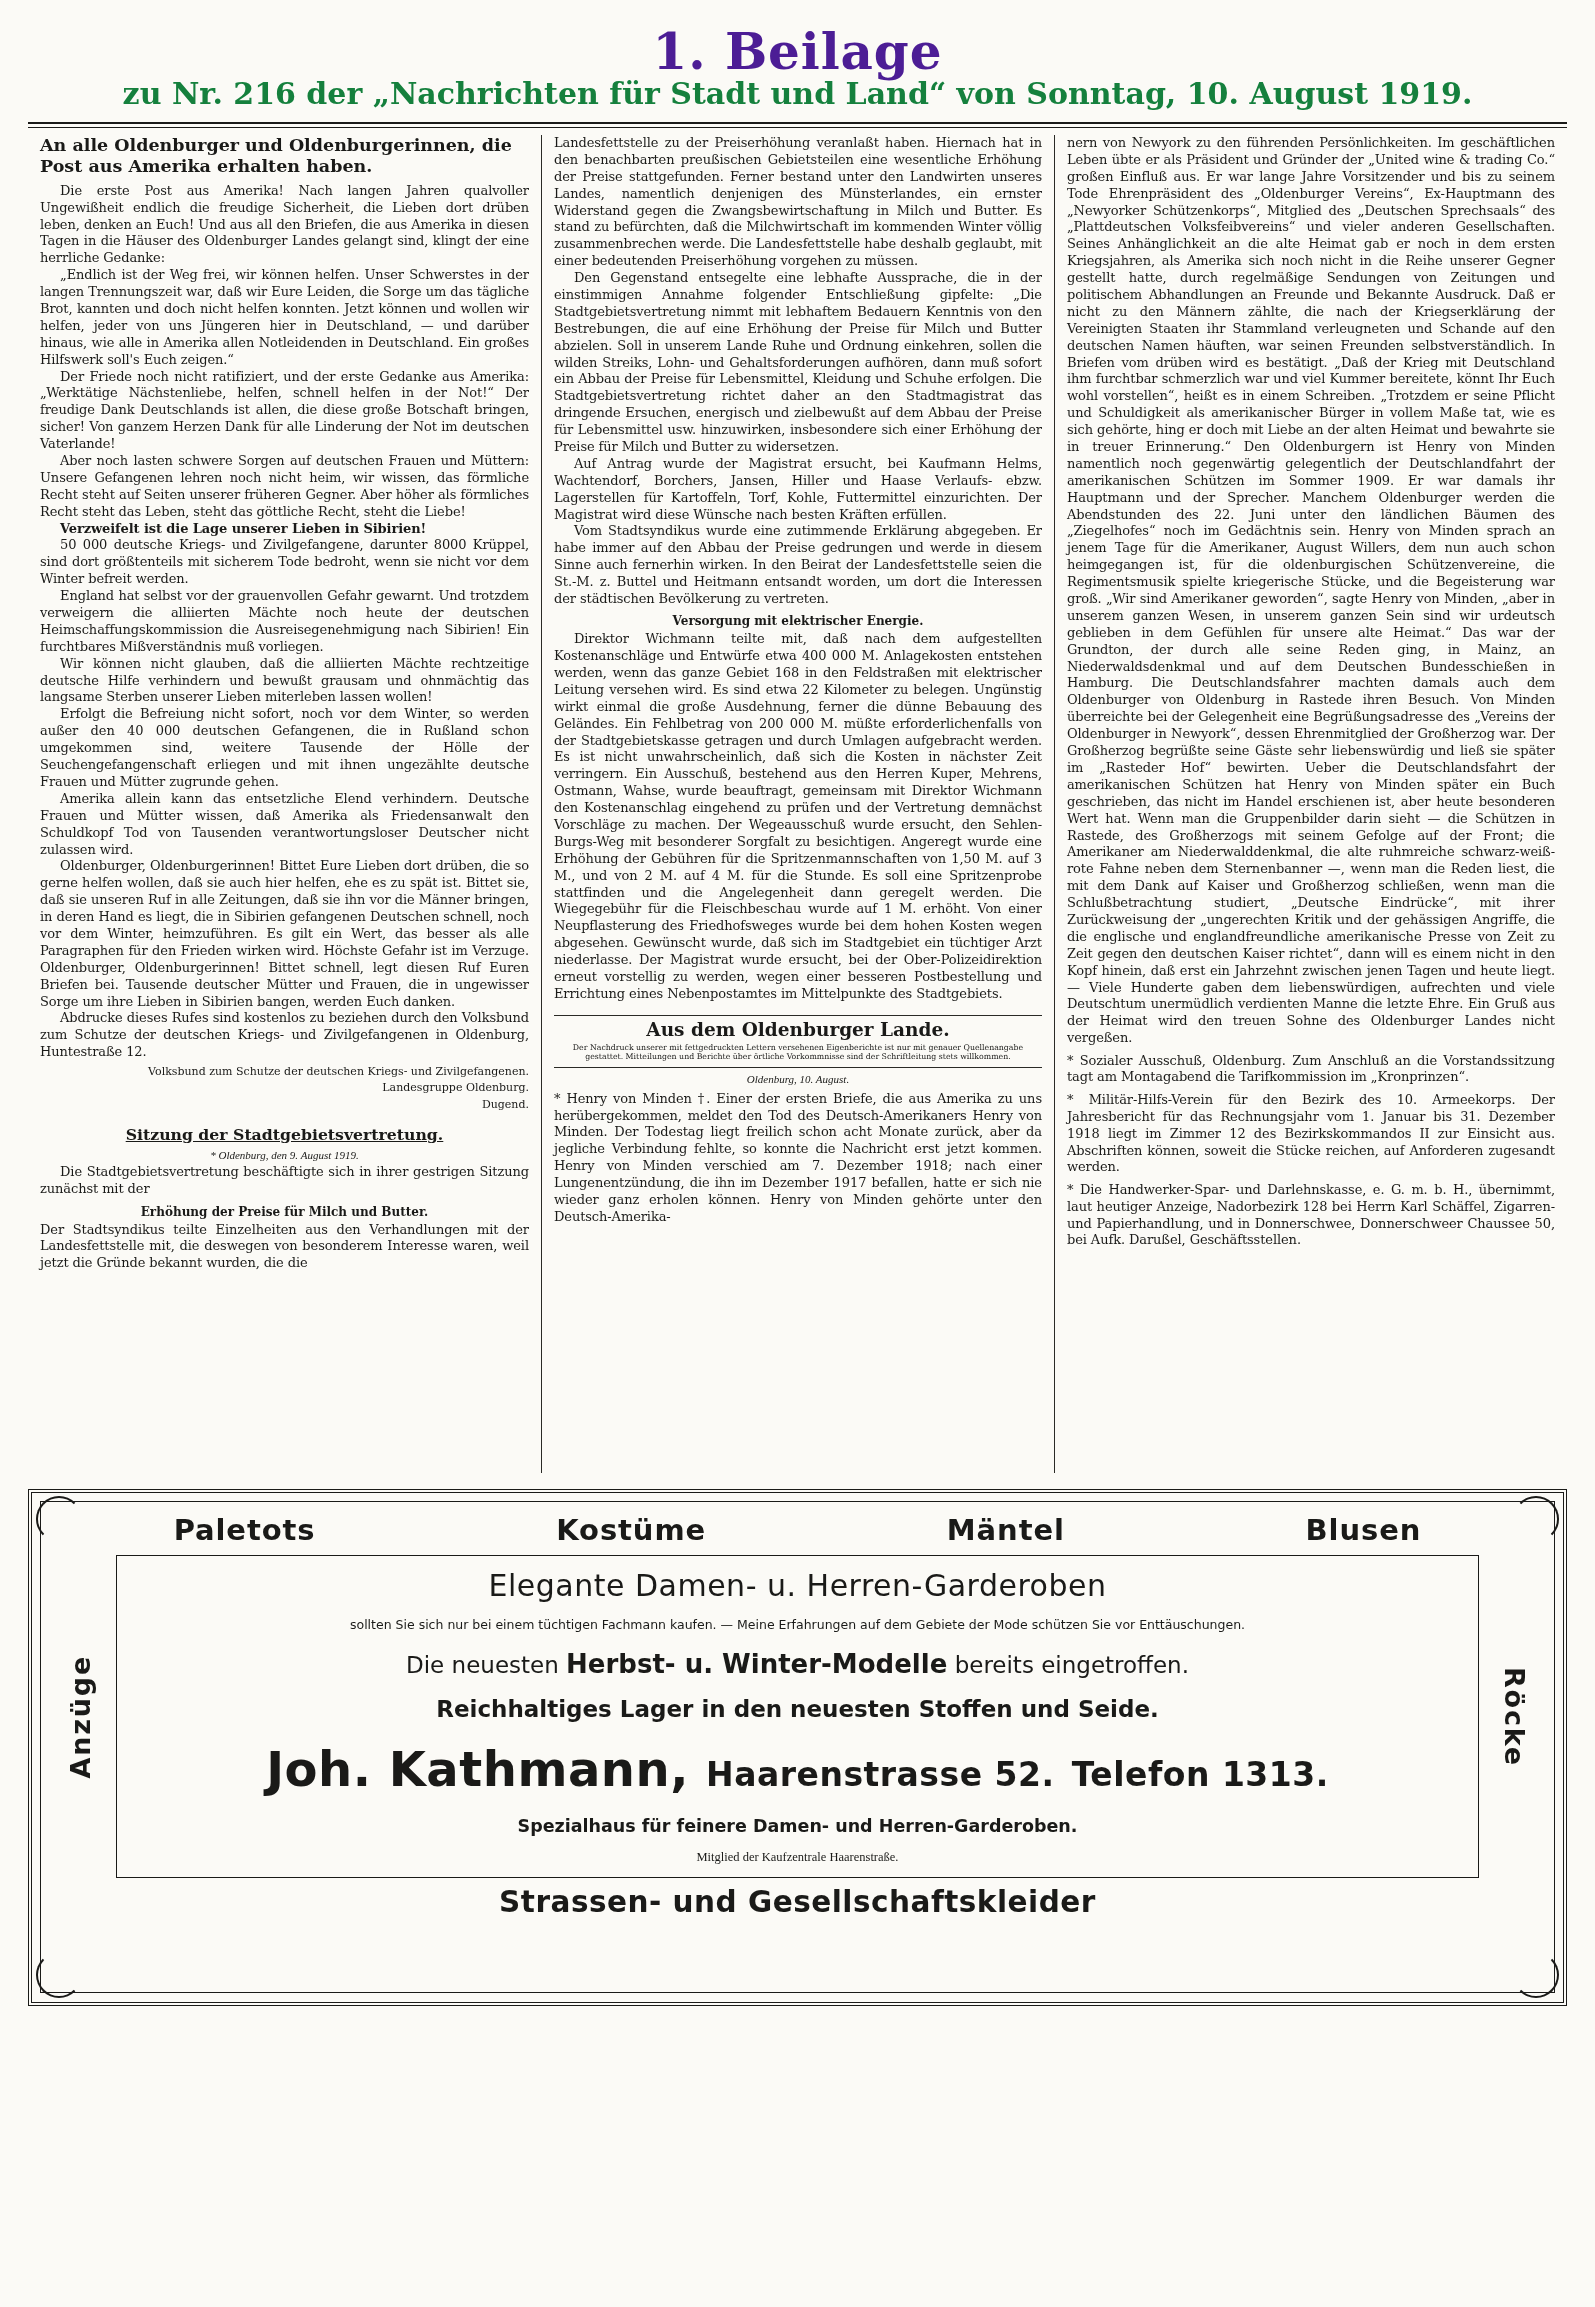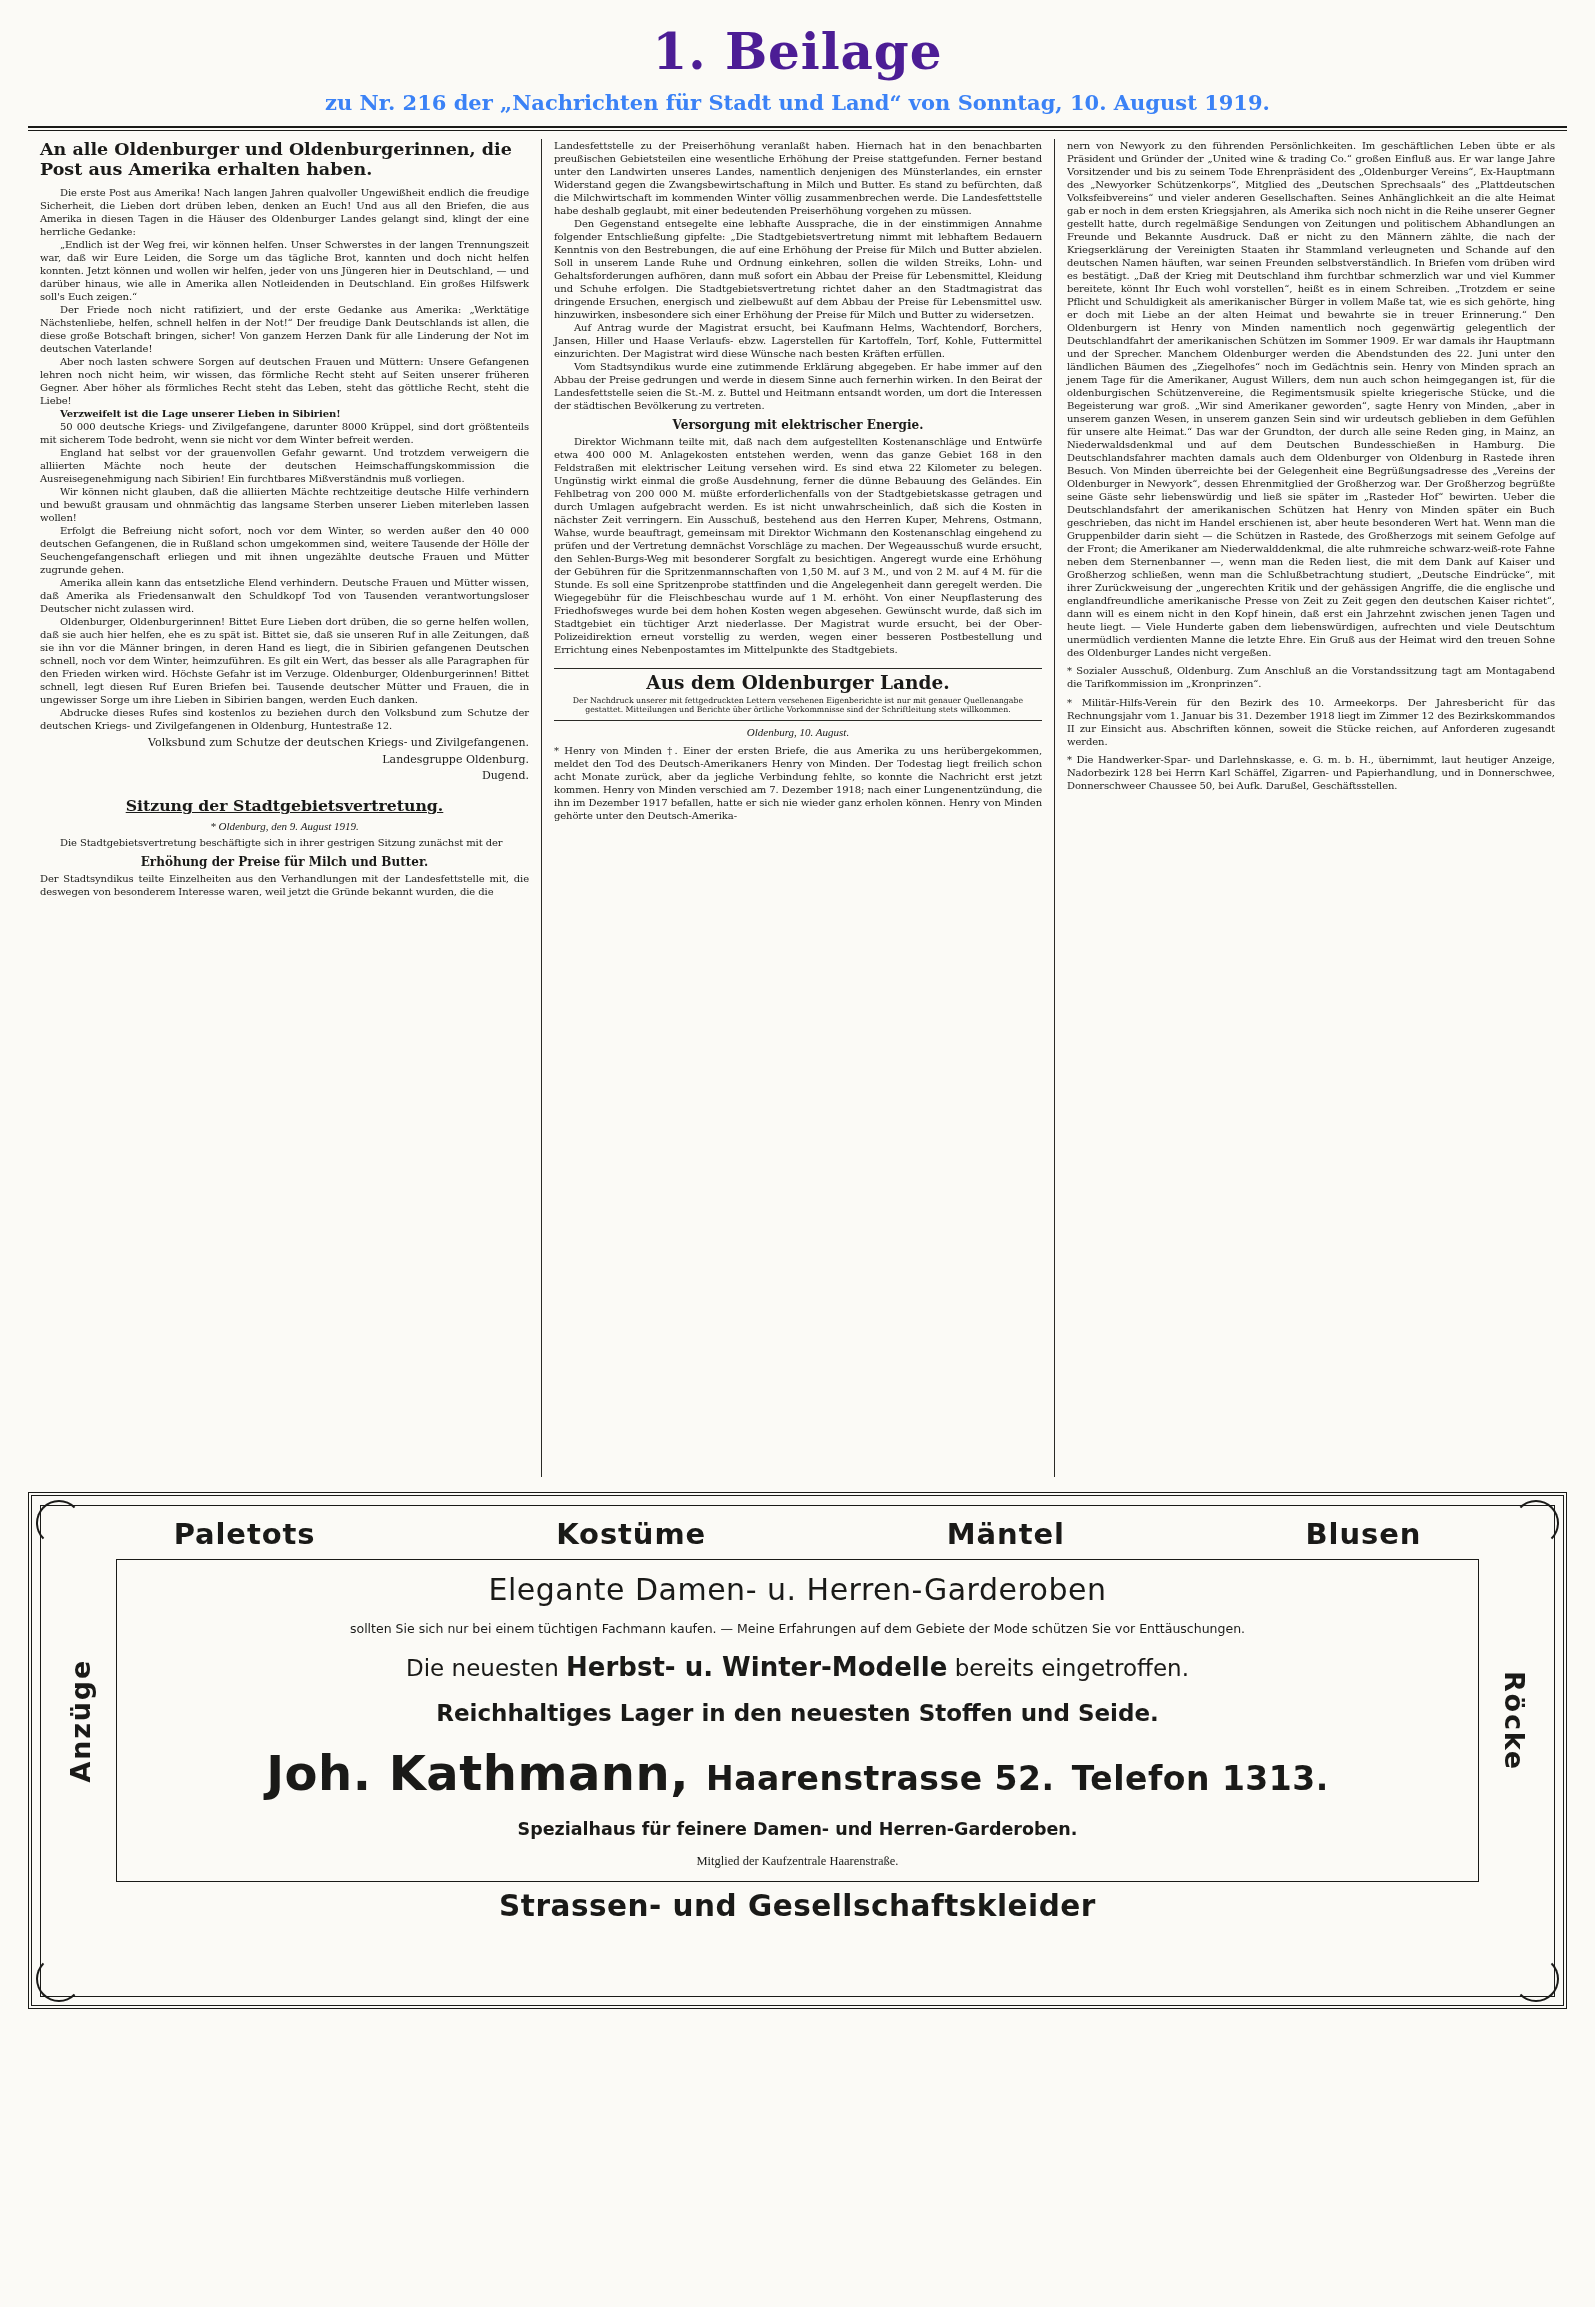--- a/index.html
+++ b/index.html
@@ -32,24 +32,24 @@
     font-family: "DejaVu Serif", serif;
     font-weight: bold;
     font-size: 50px;
     letter-spacing: 0.9px;
     line-height: 1.0;
     color: #4c1d95;
   }
   .masthead-sub {
     font-family: "DejaVu Serif", serif;
     font-weight: bold;
-    font-size: 21px;
+    font-size: 30px;
     line-height: 1.15;
-    margin-top: 14px;
-    color: #3b82f6;
+    margin-top: 0;
+    color: #15803d;
     white-space: nowrap;
   }
   .rule-double {
     border-top: 2.8px solid #1a1a18;
     border-bottom: 0.9px solid #1a1a18;
     height: 2.3px;
     margin: 11px 0 0 0;
   }
 
   
@@ -62,21 +62,21 @@
     width: 33.333%;
     box-sizing: border-box;
     padding: 0 12px;
     position: relative;
   }
   .col + .col {
     border-left: 0.9px solid #2a2a26;
   }
   .col p {
     margin: 0;
-    font-size: 10px;
+    font-size: 13px;
     line-height: 1.30;
     text-align: justify;
     text-justify: inter-word;
     hyphens: auto;
     font-family: "DejaVu Serif", serif;
     letter-spacing: -0.1px;
   }
   .col p.indent { text-indent: 20px; }
   .col p.noindent { text-indent: 0; }
 

